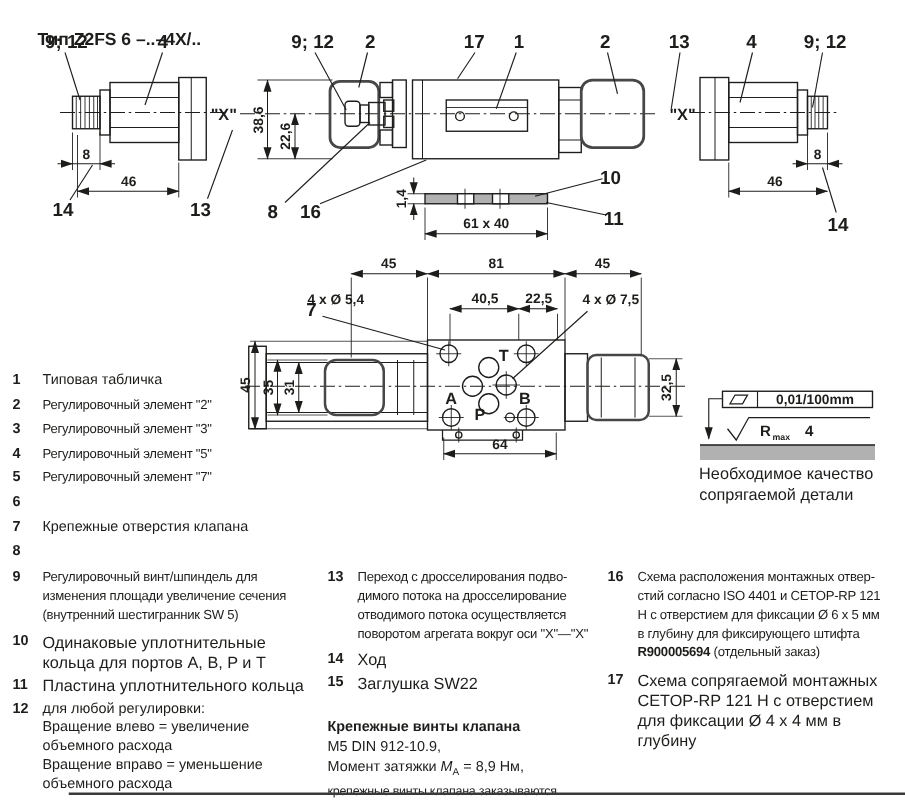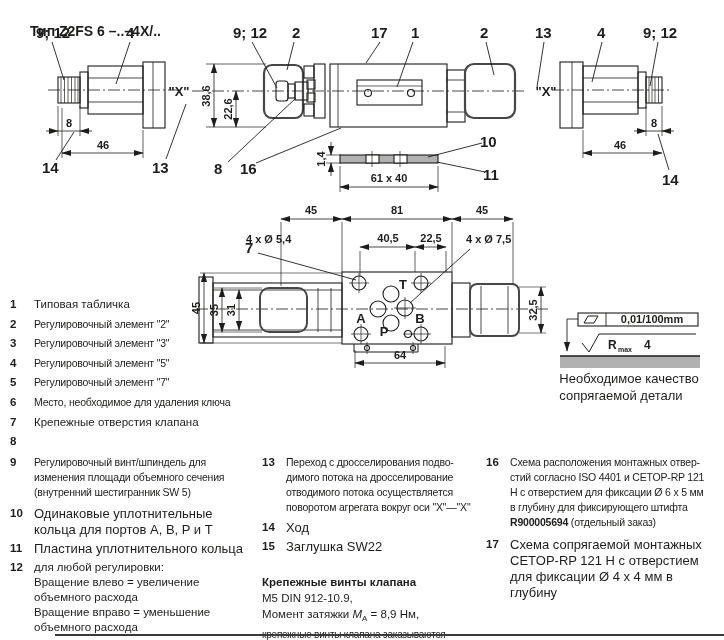--- a/index.html
+++ b/index.html
@@ -281,38 +281,35 @@
         </div>
       </div>
     <div class="row cond mb">
         <span class="num">5</span>
         <div class="txt">
           <span class="ln">Регулировочный элемент "7"</span>
         </div>
       </div>
     <div class="row cond mb">
         <span class="num">6</span>
-        <div class="txt">
-          <span class="ln">Место, необходимое для удаления ключа</span>
-        </div>
       </div>
     <div class="row reg1 mb">
         <span class="num">7</span>
         <div class="txt">
           <span class="ln">Крепежные отверстия клапана</span>
         </div>
       </div>
     <div class="row reg1 mb2">
         <span class="num">8</span>
       </div>
     <div class="row cond mb2">
         <span class="num">9</span>
         <div class="txt">
           <span class="ln">Регулировочный винт/шпиндель для</span>
-          <span class="ln">изменения площади объемного сечения</span>
+          <span class="ln">изменения площади увеличение сечения</span>
           <span class="ln">(внутренний шестигранник SW 5)</span>
         </div>
       </div>
     <div class="row reg mb3">
         <span class="num">10</span>
         <div class="txt">
           <span class="ln">Одинаковые уплотнительные</span>
           <span class="ln">кольца для портов A, B, P и T</span>
         </div>
       </div>

